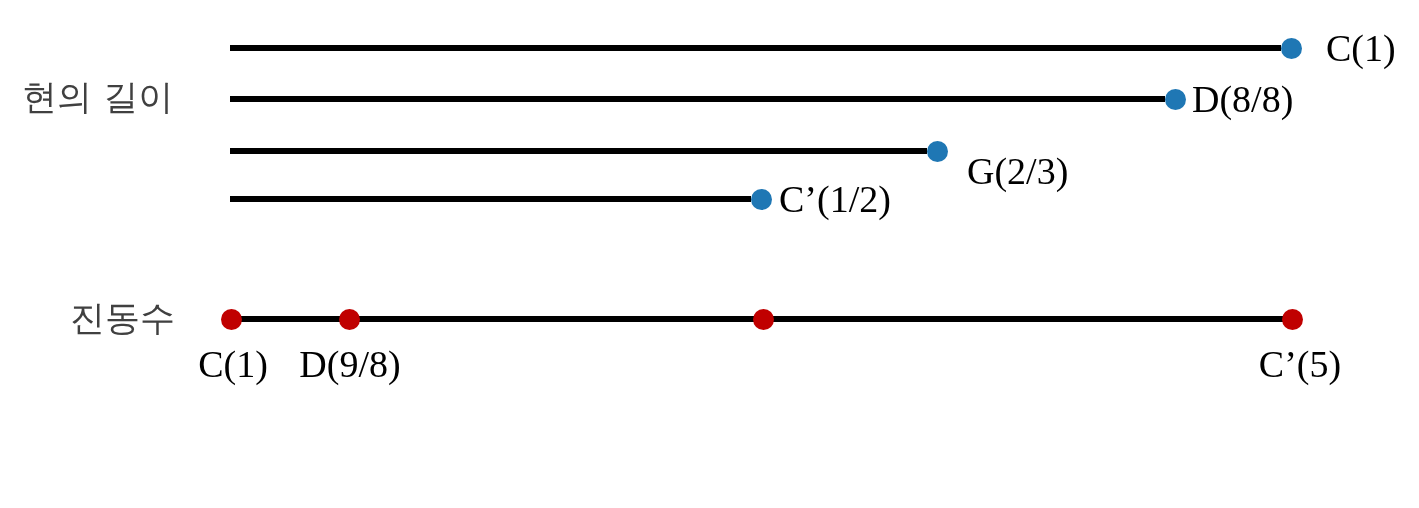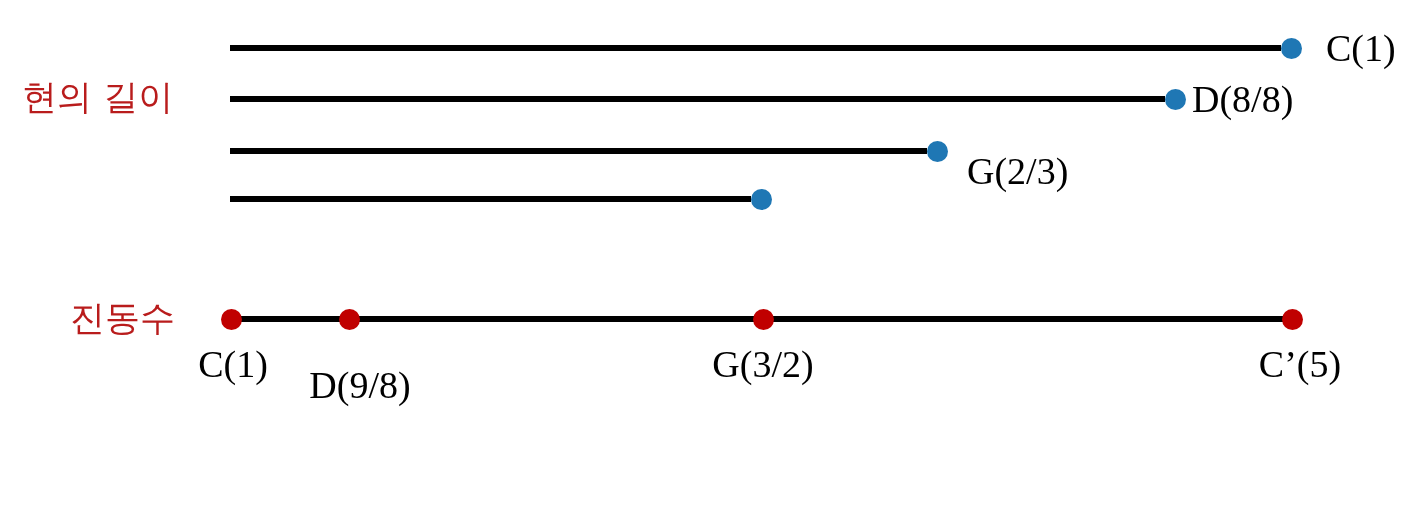--- a/index.html
+++ b/index.html
@@ -13,21 +13,21 @@
     height: 508px;
     background: #ffffff;
     overflow: hidden;
     font-family: "Liberation Serif", "DejaVu Serif", serif;
   }
   .row-label {
     position: absolute;
     font-family: "DejaVu Sans", "Liberation Sans", sans-serif;
     font-size: 35px;
     line-height: 1;
-    color: #b91c1c;
+    color: #404040;
     white-space: nowrap;
     letter-spacing: 0px;
   }
   #string-length-label {
     left: 22px;
     top: 80px;
   }
   #frequency-label {
     left: 70px;
     top: 301px;
@@ -85,28 +85,28 @@
   <div class="seg-line" style="left:230px; top:96px; width:935px;"></div>
   <div class="dot dot-blue" style="left:1165px; top:89px; background:#1f77b4;"></div>
   <div class="note-label" style="left:1192px; top:80px;">D(8/8)</div>
 
   <div class="seg-line" style="left:230px; top:148px; width:697px;"></div>
   <div class="dot dot-blue" style="left:927px; top:141px; background:#1f77b4;"></div>
   <div class="note-label" style="left:967px; top:132px;margin-top:20px;">G(2/3)</div>
 
   <div class="seg-line" style="left:230px; top:196px; width:521px;"></div>
   <div class="dot dot-blue" style="left:751px; top:189px; background:#1f77b4;"></div>
+  <div class="note-label" style="left:779px; top:180px;">C’(1/2)</div>
 
   <div class="row-label" id="frequency-label">진동수</div>
 
   <div class="axis-line" style="left:231px; top:316px; width:1061px;"></div>
 
   <div class="dot dot-red" style="left:221px; top:309px; background:#c00000;"></div>
   <div class="dot dot-red" style="left:339px; top:309px; background:#c00000;"></div>
   <div class="dot dot-red" style="left:753px; top:309px; background:#c00000;"></div>
   <div class="dot dot-red" style="left:1282px; top:309px; background:#c00000;"></div>
 
   <div class="axis-note-label" style="left:233px; top:345px;">C(1)</div>
-  <div class="axis-note-label" style="left:360px; top:345px;margin-top:21px;">D(9/8)</div>
-  <div class="axis-note-label" style="left:763px; top:345px;">G(3/2)</div>
+  <div class="axis-note-label" style="left:350px; top:345px;">D(9/8)</div>
   <div class="axis-note-label" style="left:1300px; top:345px;">C’(5)</div>
 
 </div>
 
 </body></html>

